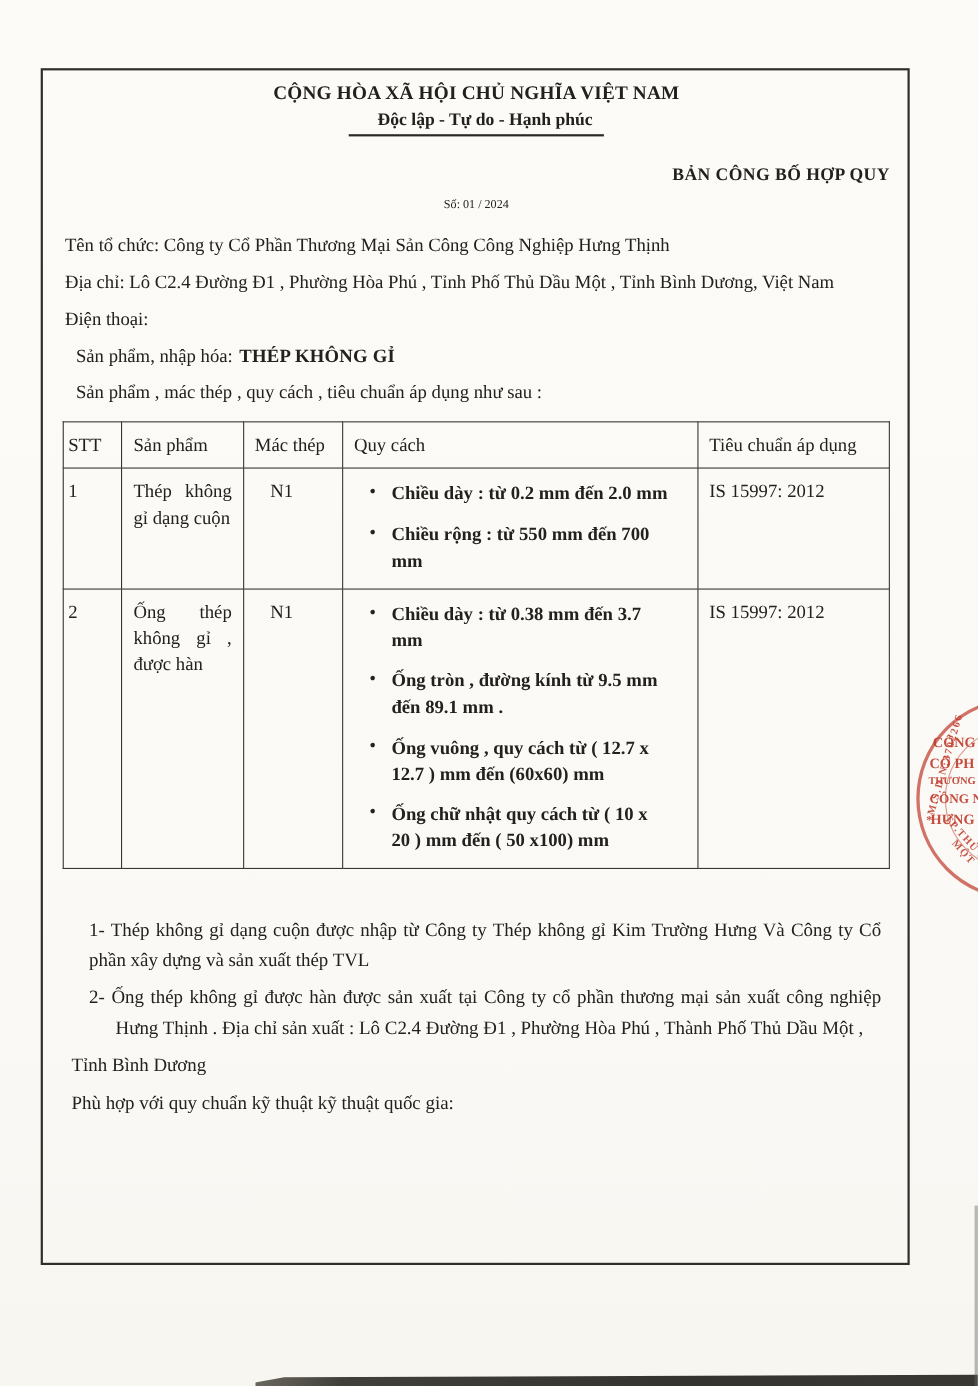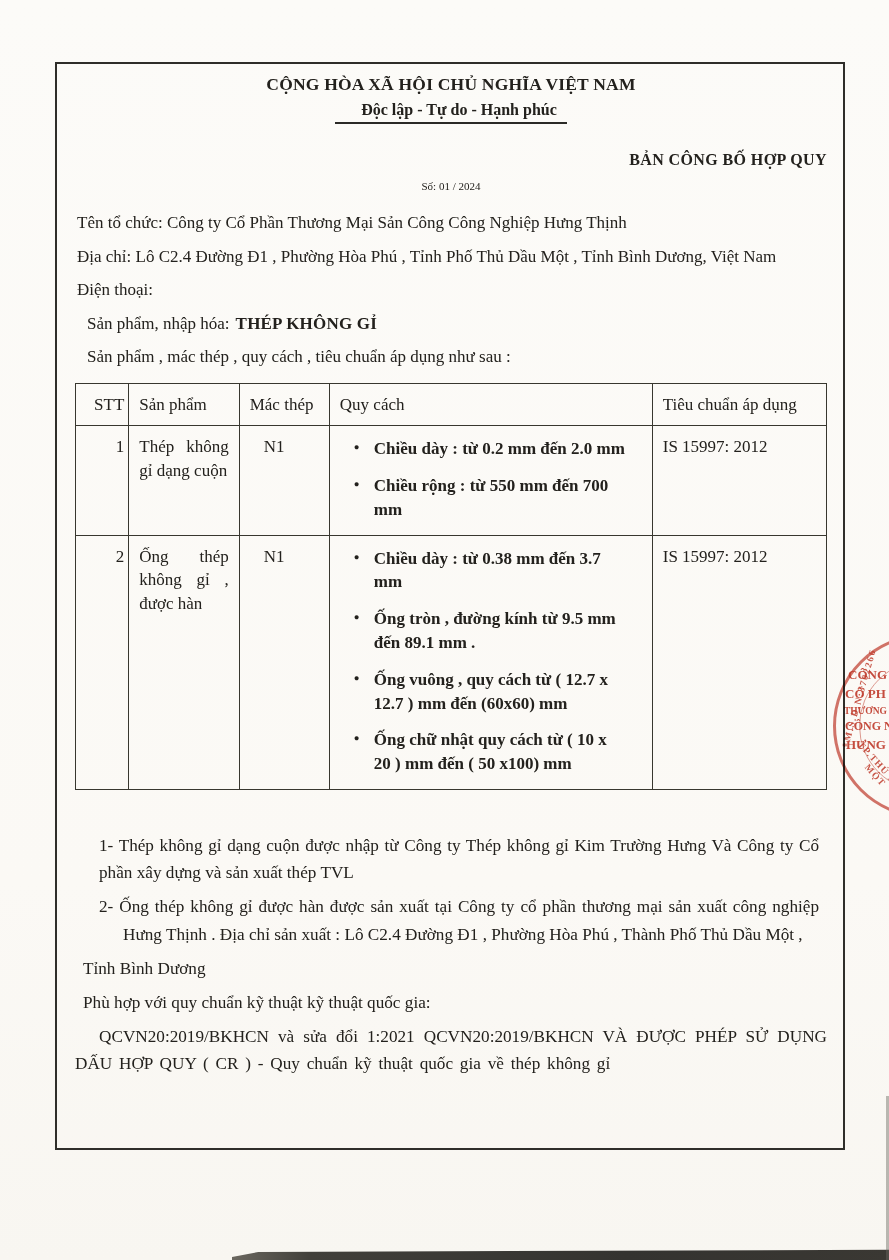--- a/index.html
+++ b/index.html
@@ -3,39 +3,39 @@
 <meta charset="utf-8">
 <style>
   * { margin:0; padding:0; box-sizing:border-box; }
   body { background:#e8e6e1; font-family:"Liberation Serif", serif; }
   .page{
     position:relative; width:889px; height:1260px; overflow:hidden;
     background:linear-gradient(180deg,#fcfbf8 0%, #fbf9f5 70%, #f8f6f1 100%);
     color:#23211d; font-family:"Liberation Serif", serif;
   }
   .frame{
-    position:absolute; left:55px; top:62px; width:790px; height:1088px;
+    position:absolute; left:37px; top:62px; width:790px; height:1088px;
     border:2px solid #2f2e2a; padding:8px 16px 10px 18px;
   }
   .nat{ margin-top:2px; text-align:center; font-weight:bold; font-size:17.5px; letter-spacing:.2px; }
   .motto-wrap{ text-align:center; margin-top:6px; }
   .motto{ display:inline-block; font-weight:bold; font-size:16px;
     padding:0 10px 3px 26px; border-bottom:2px solid #2b2a27; }
   .title{ margin-top:27px; text-align:right; font-weight:bold; font-size:16px; letter-spacing:.4px; }
   .doc-no{ margin-top:11px; text-align:center; font-size:11px; }
   .ln{ margin:8px 2px 0; font-size:17px; line-height:1.5; }
   .ln.first{ margin-top:18px; }
   .ln.indent{ margin-left:12px; }
   .plabel{ margin-right:6px; }
   .pvalue{ font-weight:bold; letter-spacing:.2px; }
 
   table{ width:100%; border-collapse:collapse; margin-top:13px; table-layout:fixed; }
   th,td{ border:1.6px solid #38372f; vertical-align:top; font-weight:normal;
          font-size:17px; text-align:left; padding:9px 10px; line-height:1.4; }
-  th.c-stt, td.c-stt{ text-align:right; padding-left:4px; padding-right:4px; }
+  th.c-stt, td.c-stt{ text-align:left; padding-left:4px; padding-right:4px; }
   td.c-sp{ text-align:justify; }
   td.c-mt{ padding-left:24px; }
   td.c-qc{ padding-left:14px; padding-right:26px; }
   td.c-qc ul{ list-style:none; padding-left:30px; }
   td.c-qc li{ position:relative; margin:2px 0 13px; text-align:left;font-weight:bold; }
   td.c-qc li:last-child{ margin-bottom:4px; }
   td.c-qc li::before{ content:"●"; position:absolute; left:-20px; top:4px; font-size:9.5px; }
   tr.r1 td{ height:92px; }
 
   .notes{ margin-top:42px; font-size:17.2px; line-height:1.58; }
@@ -134,21 +134,20 @@
           <td class="c-tc">IS 15997: 2012</td>
         </tr>
       </tbody>
     </table>
 
     <div class="notes">
       <p class="note n1">1-  Thép không gỉ dạng cuộn được nhập từ Công ty Thép không gỉ Kim Trường Hưng Và Công ty Cổ phần xây dựng và sản xuất thép TVL</p>
       <p class="note n2">2-  Ống thép không gỉ được hàn được sản xuất tại Công ty cổ phần thương mại sản xuất công nghiệp Hưng Thịnh . Địa chỉ sản xuất : Lô C2.4 Đường Đ1 , Phường Hòa Phú , Thành Phố Thủ Dầu Một ,</p>
       <p class="note n3">Tỉnh Bình Dương</p>
       <p class="note n4">Phù hợp với quy chuẩn kỹ thuật kỹ thuật quốc gia:</p>
-      <p class="note n5">QCVN20:2019/BKHCN và sửa đổi 1:2021 QCVN20:2019/BKHCN VÀ ĐƯỢC PHÉP SỬ DỤNG DẤU HỢP QUY ( CR ) -  Quy chuẩn kỹ thuật quốc gia về thép không gỉ</p>
     </div>
 
   </div>
 
   <div class="stamp">
     <div class="stamp-outer"></div>
     <div class="stamp-inner"></div>
     <div class="stamp-serial">M.S.D.N:3702266</div>
     <div class="stamp-star">*</div>
     <div class="stamp-bottom">TP.THỦ DẦU MỘT</div>

